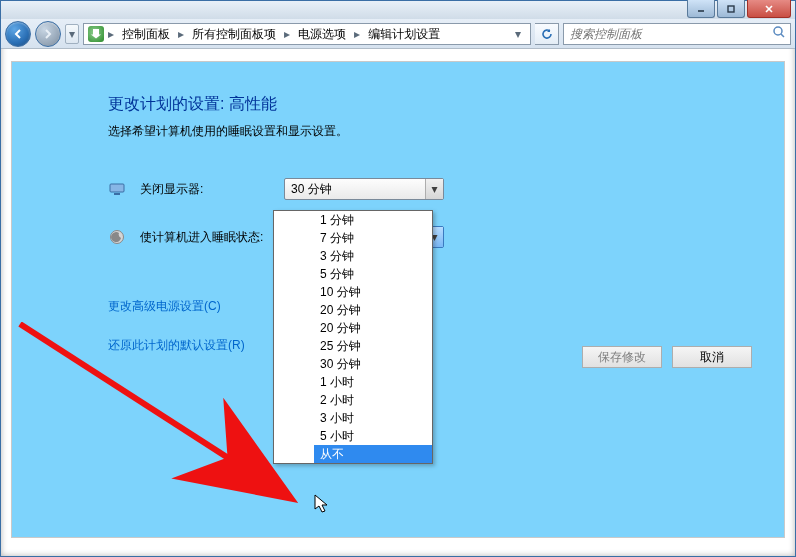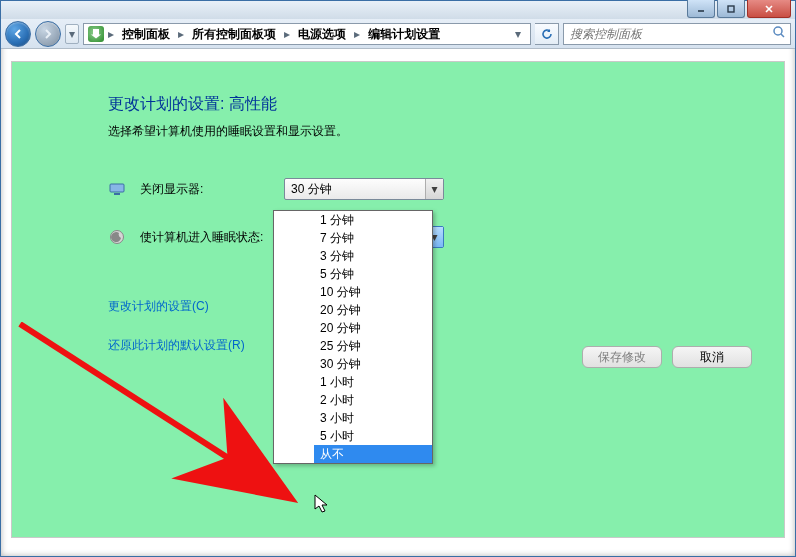--- a/index.html
+++ b/index.html
@@ -105,21 +105,20 @@
   .addr-icon::after {
     content:""; position:absolute; inset:3px;
     background: #fff;
     clip-path: polygon(20% 0,80% 0,80% 60%,100% 60%,50% 100%,0 60%,20% 60%);
   }
   .crumb {
     padding: 2px 4px;
     line-height: 20px;
     white-space: nowrap;
     color: #000;
-    font-weight: bold;
   }
   .crumb-arrow {
     color:#5a6a7a;
     padding: 0 2px;
   }
   .addr-drop {
     width: 16px;
     text-align: center;
     color:#5a6a7a;
   }
@@ -147,21 +146,21 @@
     border:none;outline:none;flex:1;font: inherit;color:#c2410c;font-style:italic;
   }
   .searchbox .mag { margin-left:auto;color:#5a8ac0;font-style:normal; }
   
   .content {
     position: absolute;
     left: 10px;
     right: 10px;
     top: 60px;
     bottom: 18px;
-    background: #86efac;
+    background: #7dd3fc;
     border: 1px solid #c9c9c9;
     overflow: hidden;
   }
   .content-inner {
     padding: 20px 0 0 96px;
     position: relative;
     height: 100%;
   }
   .page-title {
     font-size: 16px;
@@ -215,21 +214,21 @@
     right: 32px;
     top: 284px;
     display: flex;
     gap: 10px;
   }
   .winbtn {
     min-width: 80px;
     height: 22px;
     border: 1px solid #adadad;
     background: linear-gradient(to bottom,#f5f5f5,#e1e1e1);
-    border-radius: 6px;
+    border-radius: 0;
     padding: 8px 12px;
     display:flex;align-items:center;justify-content:center;
   }
   .winbtn.disabled { color:#808080; }
   
   .dropdown {
     position: absolute;
     left: 261px;
     top: 148px;
     width: 160px;
@@ -379,21 +378,21 @@
           <div class="dd-item">20 分钟</div>
           <div class="dd-item">25 分钟</div>
           <div class="dd-item">30 分钟</div>
           <div class="dd-item">1 小时</div>
           <div class="dd-item">2 小时</div>
           <div class="dd-item">3 小时</div>
           <div class="dd-item">5 小时</div>
           <div class="dd-item highlight">从不</div>
         </div>
 
-      <a class="link" style="margin-top:50px">更改计划的设置(C)</a>
+      <a class="link" style="margin-top:50px">更改高级电源设置(C)</a>
       <a class="link">还原此计划的默认设置(R)</a>
 
       <div class="btn-row">
         <div class="winbtn disabled">保存修改</div>
         <div class="winbtn">取消</div>
       </div>
 
       <svg class="arrow" viewBox="0 0 300 200">
         <defs>
           <marker id="ah" markerWidth="20" markerHeight="16" refX="16" refY="8" orient="auto">

